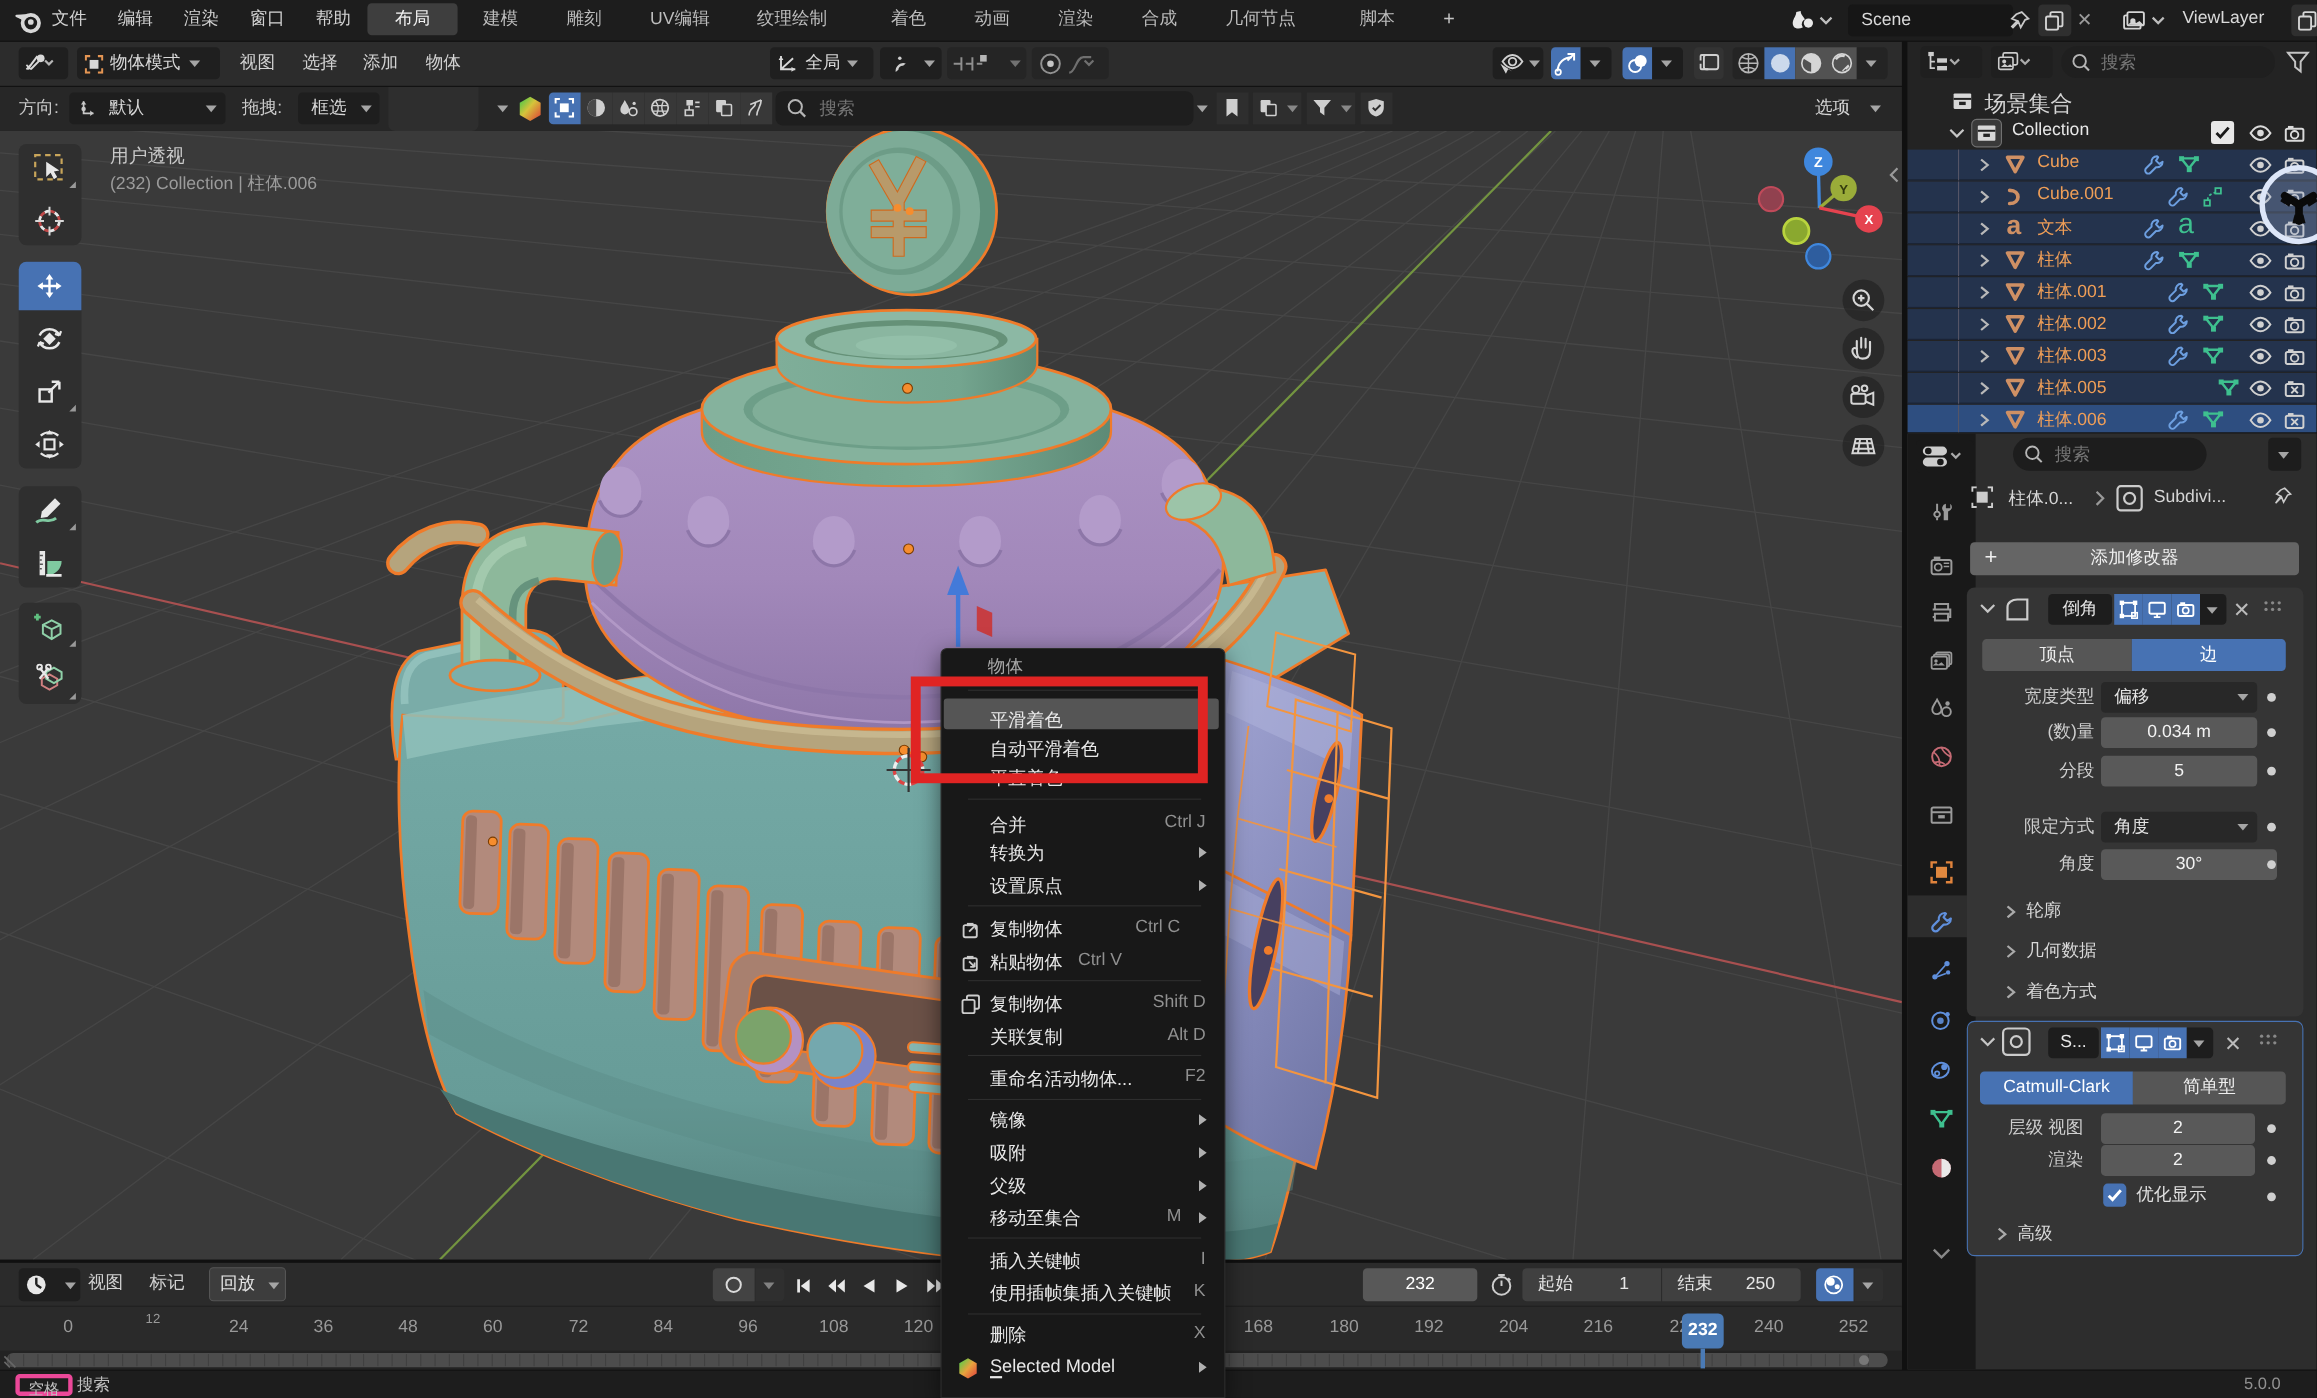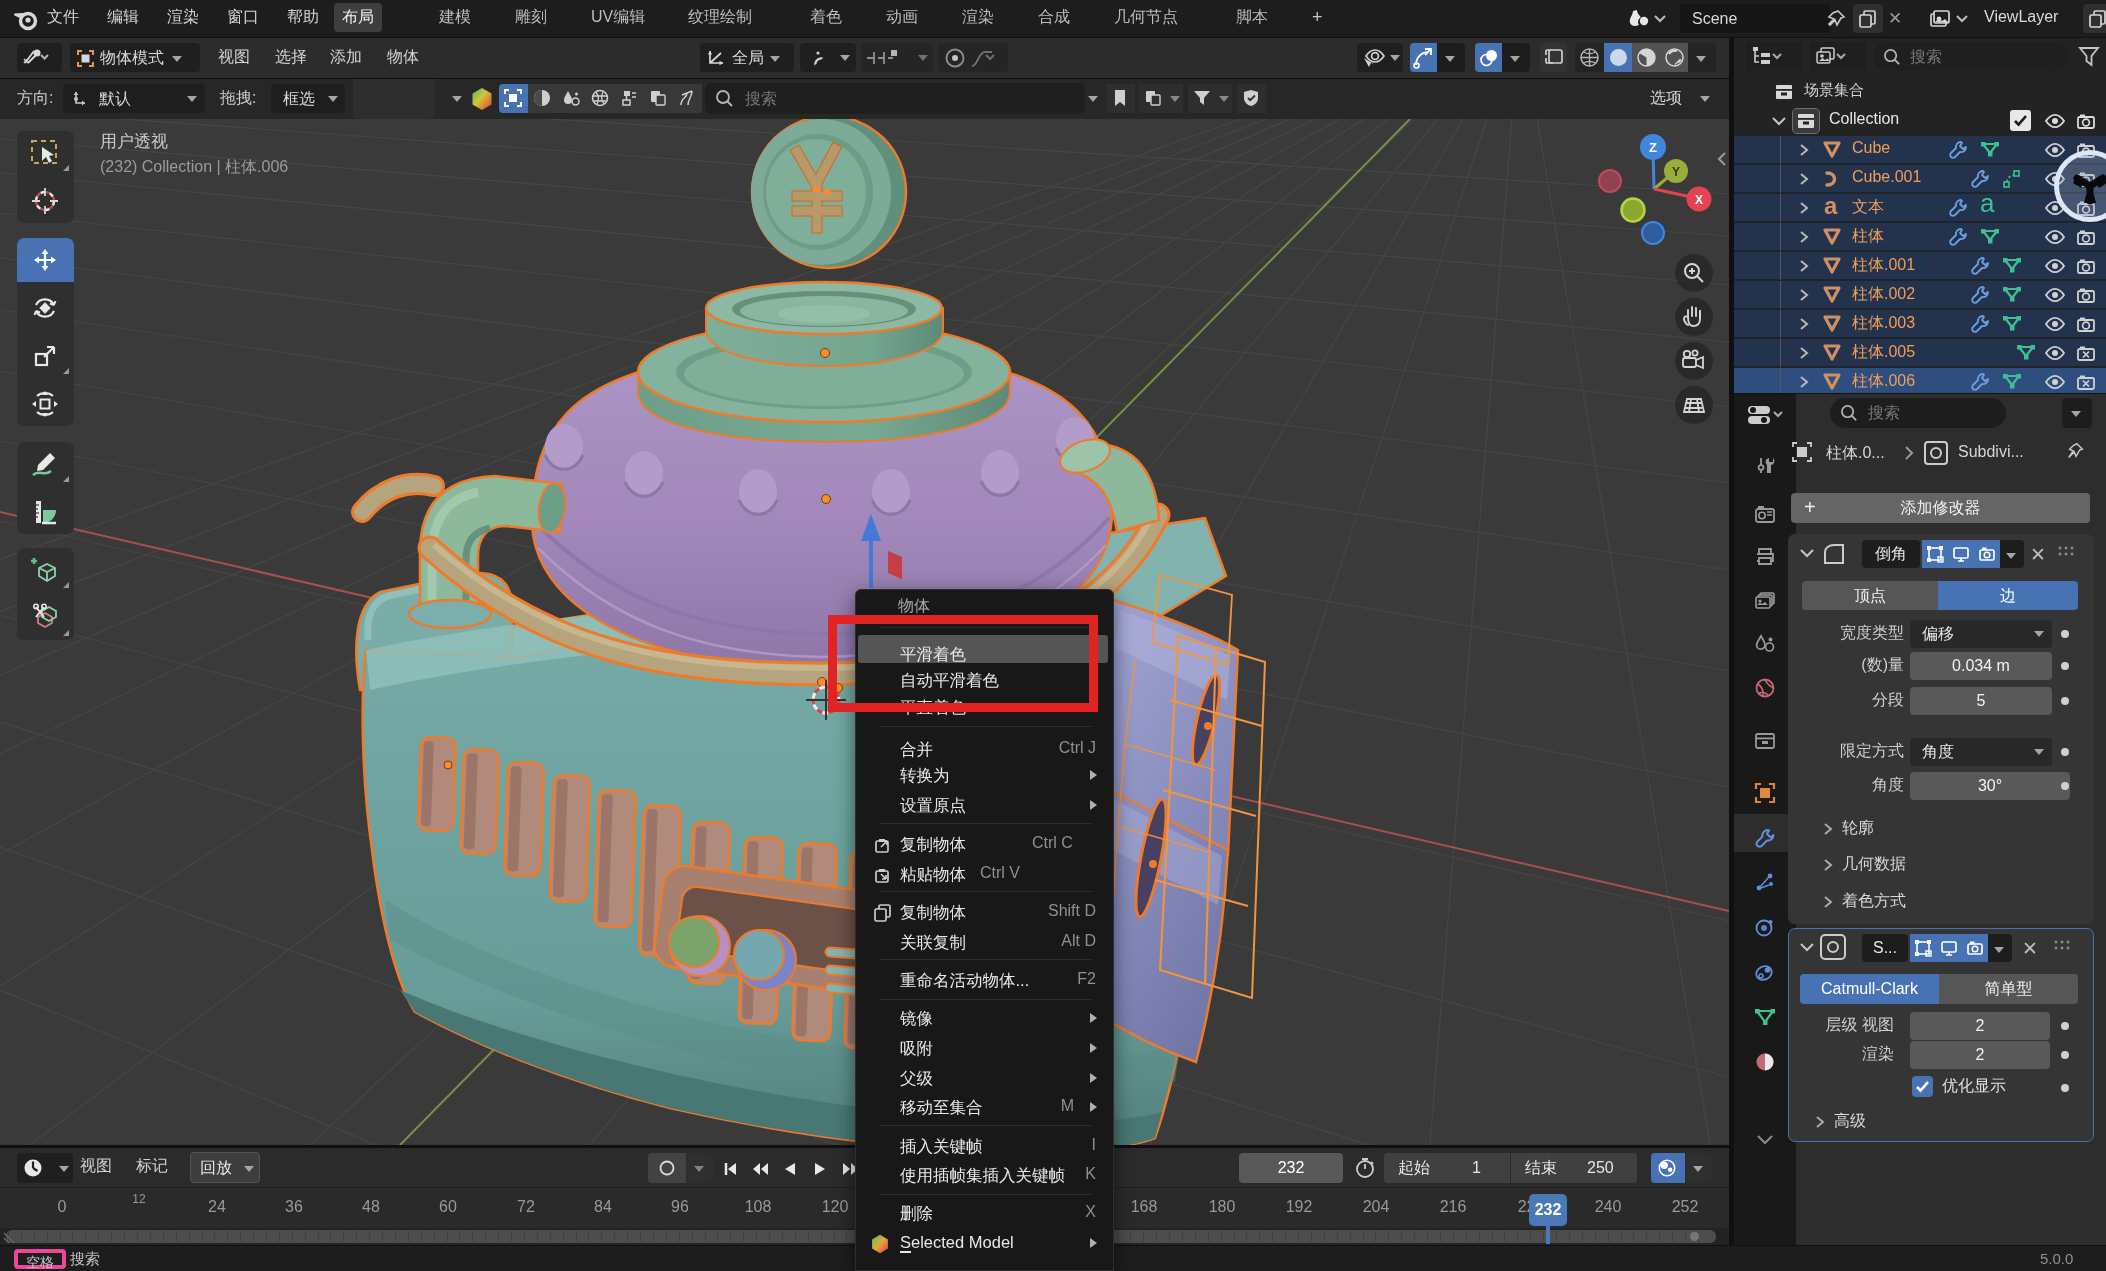--- a/index.html
+++ b/index.html
@@ -8,21 +8,21 @@
 #topbar{left:0;top:0;width:2106px;height:37px;background:#1d1d1d;}
 #vheader{left:0;top:38px;width:1729px;height:40px;background:#2c2c2c;}
 #vtools{left:0;top:79px;width:1729px;height:40px;background:#272727;}
 #viewport{left:0;top:119px;width:1729px;height:1026px;background:#3a3a3a;overflow:hidden;}
 #outliner{left:1734px;top:38px;width:372px;height:355px;background:#232323;overflow:hidden;}
 #props{left:1734px;top:394px;width:372px;height:851px;background:#2d2d2d;overflow:hidden;}
 #timeline{left:0;top:1148px;width:1729px;height:97px;background:#2b2b2b;overflow:hidden;}
 #statusbar{left:0;top:1246px;width:2106px;height:25px;background:#1d1d1d;}
 .tmenu{position:absolute;top:7px;font-size:16px;color:#d2d2d2;}
 .wtab{position:absolute;top:7px;font-size:16px;color:#bdbdbd;margin-left:15px;}
-.wtab.active{background:#3e3e3e;border-radius:4px;color:#f0f0f0;top:3px;padding:4px 8px;margin-left:-12px;}
+.wtab.active{background:#3e3e3e;border-radius:4px;color:#f0f0f0;top:3px;padding:4px 25px;margin-left:-12px;}
 .hbtn{position:absolute;top:5px;height:29px;background:#1f1f1f;border-radius:4px;color:#d8d8d8;font-size:16px;line-height:29px;}
 .hlabel{position:absolute;top:9px;font-size:16px;color:#d2d2d2;}
 .chev{display:inline-block;width:0;height:0;border-left:5px solid transparent;border-right:5px solid transparent;border-top:6px solid #a5a5a5;vertical-align:middle;}
 .iconbtn{position:absolute;top:5px;width:29px;height:29px;background:#383838;}
 .iconbtn.active{background:#4772b3;border-radius:4px 0 0 4px;}
 </style></head>
 <body>
 <div id="topbar" class="abs">
   <svg class="abs" style="left:12px;top:5px" width="28" height="28" viewBox="0 0 28 28">
       <circle cx="16" cy="16" r="7.5" fill="none" stroke="#d8d8d8" stroke-width="3.4"></circle>
@@ -561,21 +561,21 @@
       <span style="position:absolute;left:36px;top:5px;color:#767676;font-size:16px">搜索</span>
     </div>
     <svg class="abs" style="left:344px;top:8px" width="22" height="22" viewBox="0 0 22 22">
       <path d="M2 2 H20 L13.5 10 V19 L8.5 15 V10 Z" fill="none" stroke="#c5c5c5" stroke-width="1.8"></path>
     </svg>
     <svg class="abs" style="left:40px;top:44px" width="20" height="20" viewBox="0 0 20 20">
       <rect x="2" y="3" width="16" height="14" rx="1" fill="#d8d8d8"></rect>
       <rect x="2" y="7" width="16" height="1.8" fill="#232323"></rect>
       <rect x="7" y="10.5" width="6" height="3" fill="#232323"></rect>
     </svg>
-    <div class="abs" style="left:70px;top:43px;color:#d4d4d4;font-size:15px">场景集合</div>
+    <div class="abs" style="left:70px;top:43px;color:#d4d4d4;font-size:20px">场景集合</div>
     <svg class="abs" style="left:38px;top:78px" width="14" height="10" viewBox="0 0 14 10">
       <path d="M1 2 l6 6 l6 -6" stroke="#c5c5c5" stroke-width="2" fill="none"></path>
     </svg>
     <div class="abs" style="left:58px;top:70px;width:28px;height:26px;background:#3a3a3a;border:1px solid #707070;border-radius:5px"></div>
     <svg class="abs" style="left:62px;top:73px" width="20" height="20" viewBox="0 0 20 20">
       <rect x="2" y="3" width="16" height="14" rx="1" fill="#d8d8d8"></rect>
       <rect x="2" y="7" width="16" height="1.8" fill="#232323"></rect>
       <rect x="7" y="10.5" width="6" height="3" fill="#232323"></rect>
     </svg>
     <div class="abs" style="left:95px;top:72px;color:#e8e8e8;font-size:16px">Collection</div>

